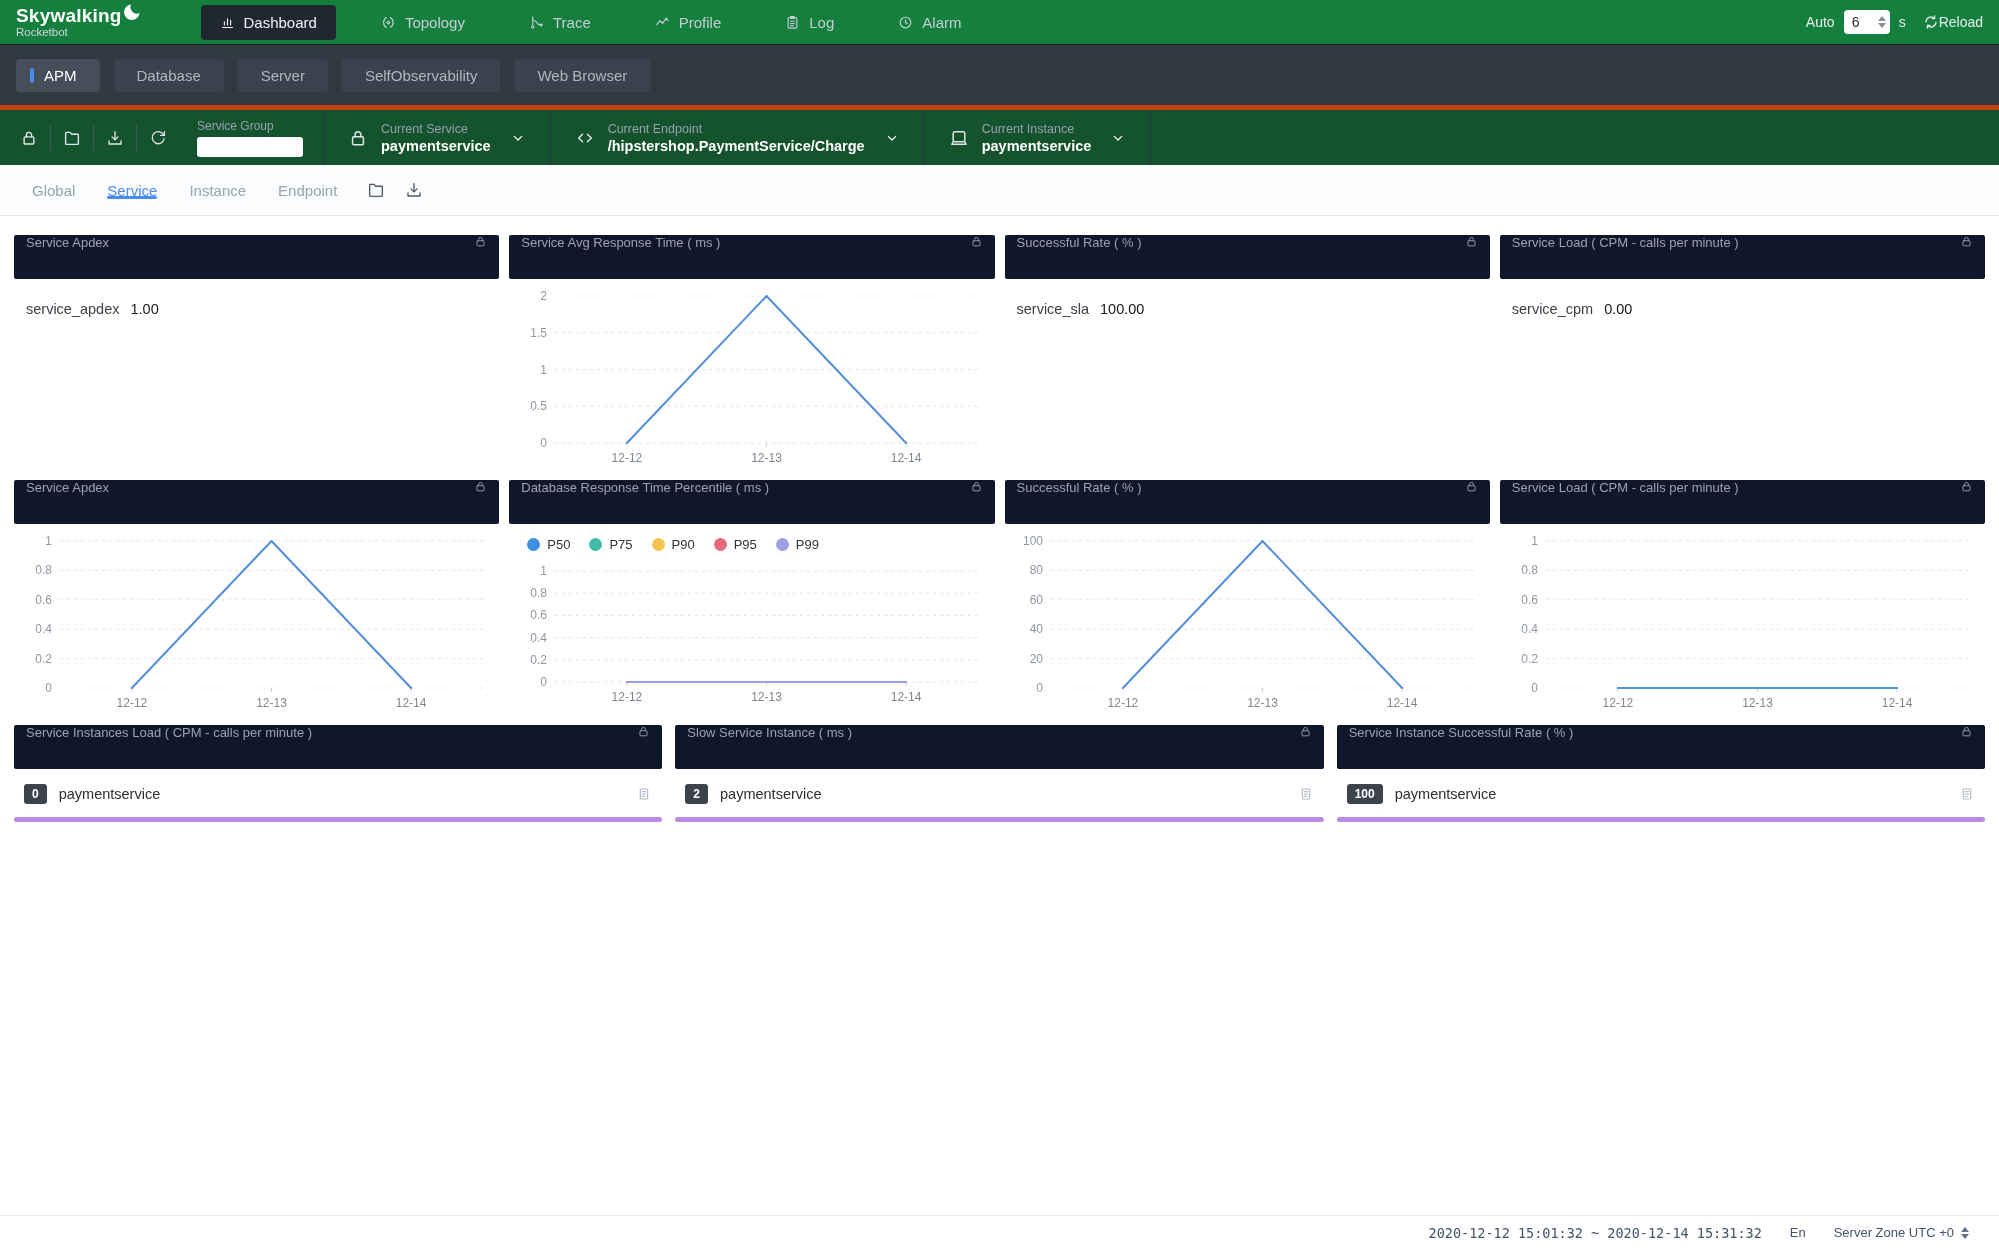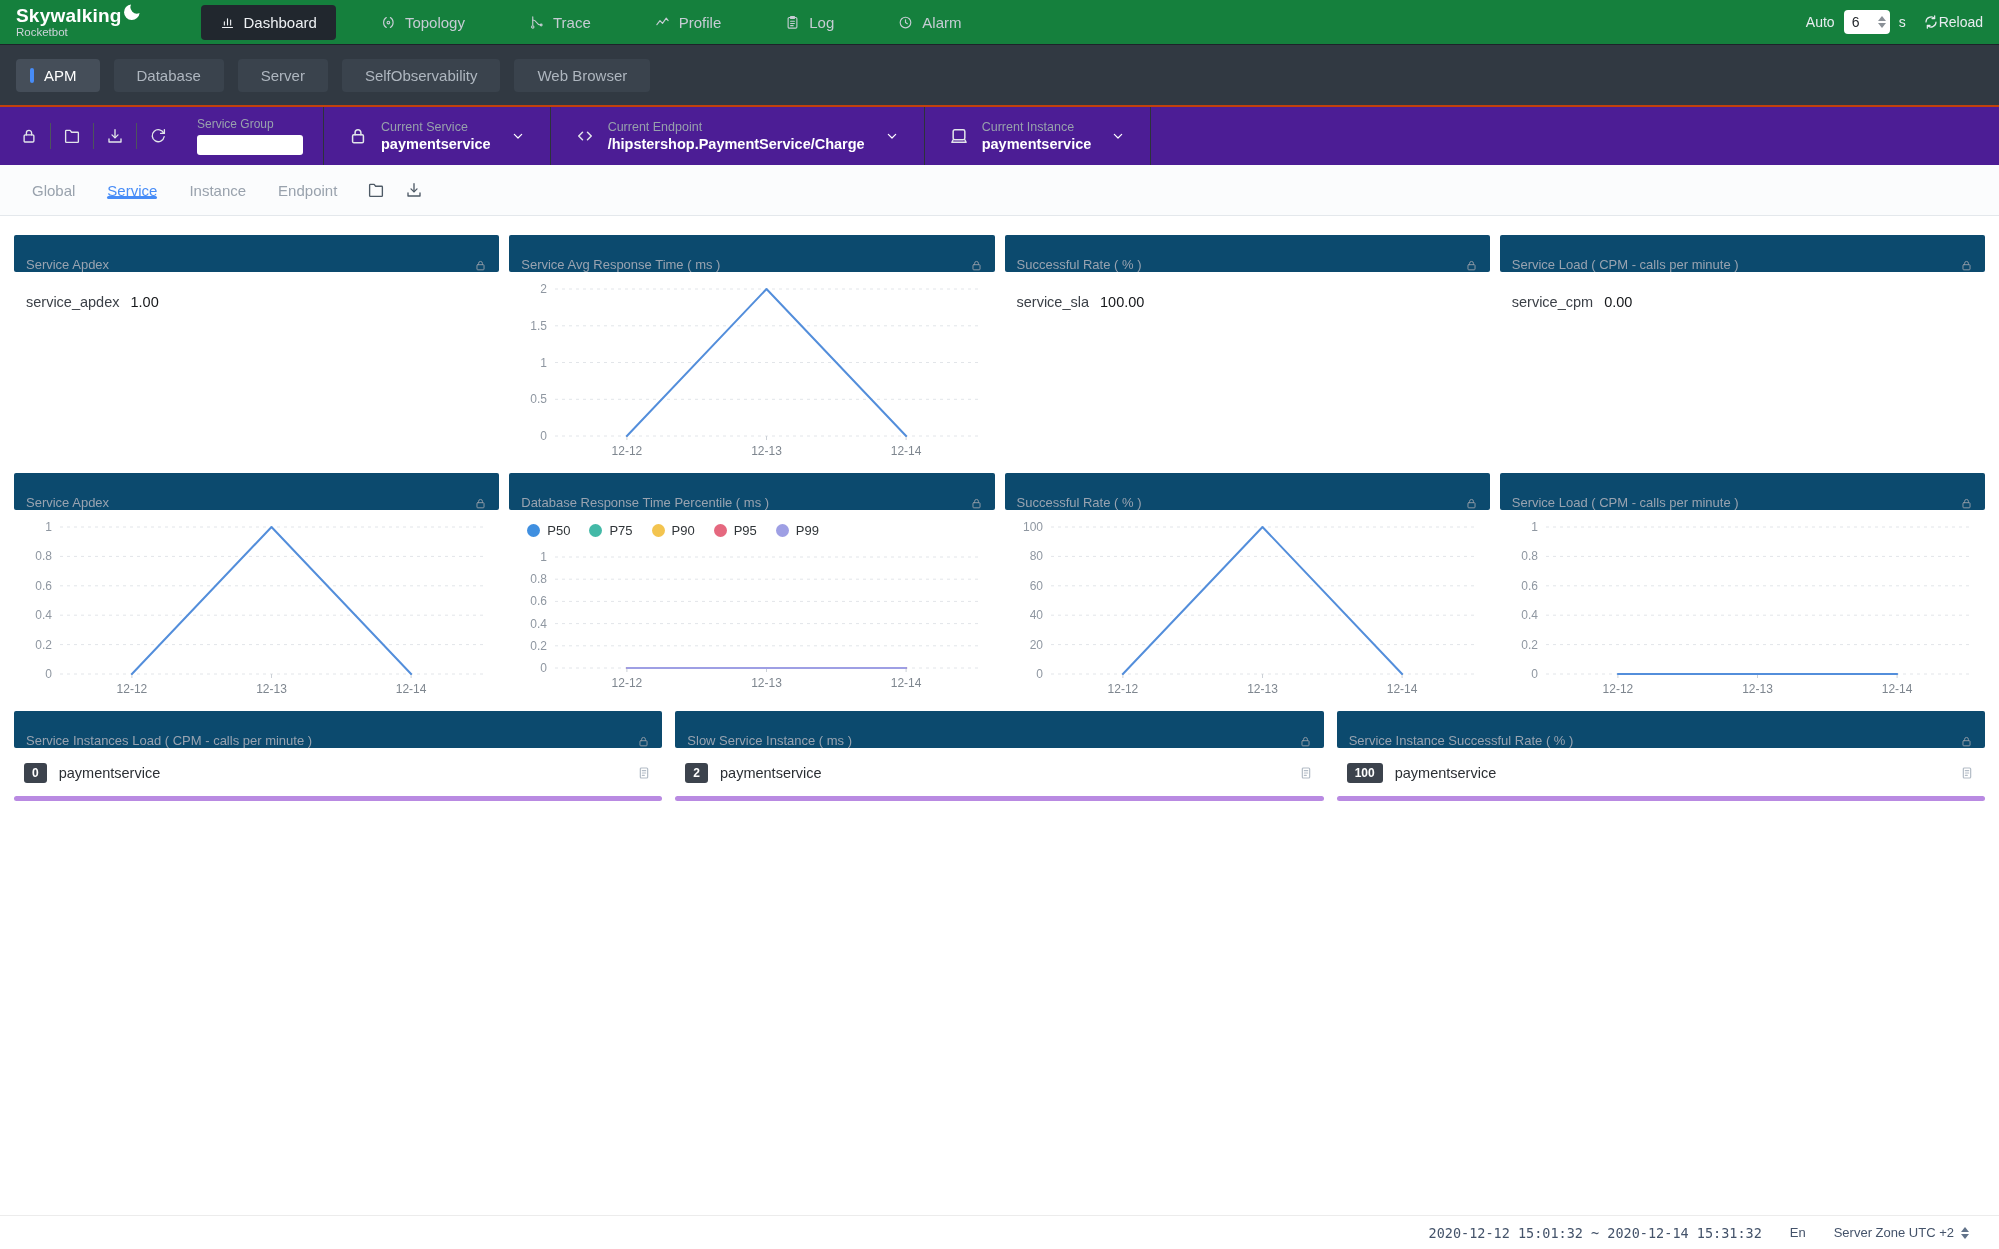--- a/index.html
+++ b/index.html
@@ -29,21 +29,21 @@
   .mini-spinner .dn{border-top:5px solid #8a9097}
   .reload-wrap{display:flex;align-items:center;cursor:pointer;margin-left:8px}
 
   
   .dash-tabs{height:61px;background:#313942;border-top:1px solid #1d232a;display:flex;align-items:center;gap:14px;padding:0 16px;flex:none}
   .dash-pill{display:flex;align-items:center;background:#3a434d;color:#aeb6bf;font-size:15px;padding:8px 23px;border-radius:4px;cursor:pointer;white-space:nowrap}
   .dash-pill.active{background:#454e59;color:#fff;padding-left:14px}
   .apm-bar{width:4px;height:15px;border-radius:2px;margin-right:10px}
 
   
-  .toolbar{height:60px;background:#4c1d95;border-top:2px solid #c2410c;display:flex;align-items:center;padding:0 8px;flex:none;color:#e2e6ea}
+  .toolbar{height:60px;background:#14532d;border-top:5px solid #c2410c;display:flex;align-items:center;padding:0 8px;flex:none;color:#e2e6ea}
   .tool-btn{width:42px;display:flex;justify-content:center;align-items:center;cursor:pointer;color:#e2e6ea}
   .vsep{width:1px;height:26px;background:#4d545d;flex:none}
   .vsep-tall{width:1px;align-self:stretch;background:#2c333b;flex:none;margin:0 4px}
   .sgroup{display:flex;flex-direction:column;justify-content:center;margin:0 16px 0 18px}
   .sgroup-label{font-size:12px;color:#98a2ad;margin-bottom:4px}
   .sgroup-input{width:106px;height:20px;border:none;border-radius:3px;background:#fff;padding:0 6px;font-size:12px;outline:none}
   .selector{display:flex;align-items:center;gap:13px;padding:0 20px;cursor:pointer}
   .selector .labels{display:flex;flex-direction:column;gap:2px}
   .sel-label{font-size:12.5px;color:#97a1ac}
   .sel-value{font-size:14.5px;font-weight:bold;color:#fff;white-space:nowrap}
@@ -56,21 +56,21 @@
   .scope-tab.active::after{content:"";position:absolute;left:0;right:0;bottom:0;height:3px;background:#478cf7;border-radius:2px}
   .scope-icons{display:flex;align-items:center;gap:20px;margin-left:14px;color:#4e5a66}
   .scope-icons .icon{cursor:pointer}
 
   
   .content{flex:1;padding:19px 14px 0;background:#fff;overflow:hidden}
   .grid{display:grid;gap:10px;margin-bottom:7px}
   .g4{grid-template-columns:repeat(4,1fr)}
   .g3{grid-template-columns:repeat(3,1fr);gap:13px}
   .panel{background:#fff;min-width:0}
-  .panel-header{height:37px;background:#0c4a6e;border-radius:2px;display:flex;align-items:flex-end;padding:0 12px}
+  .panel-header{height:44px;background:#0f172a;border-radius:2px;display:flex;align-items:flex-start;padding:0 12px}
   .panel-title{font-size:13px;color:#99a3b0;white-space:nowrap;overflow:hidden}
   .panel-header .lock{margin-left:auto;color:#8e99a6;cursor:pointer}
   .metric-line{padding:22px 12px;font-size:14.5px;display:flex;gap:11px;align-items:baseline}
   .metric-label{color:#3c4148}
   .metric-value{color:#16181b;font-weight:normal}
   .chart-box{margin-top:4px}
   .legend{display:flex;align-items:center;gap:19px;padding:10px 0 0 18px;font-size:13px;color:#303539;height:30px}
   .legend-item{display:flex;align-items:center;gap:7px;cursor:pointer}
   .legend-item .dot{width:13px;height:13px;border-radius:50%;display:inline-block}
   .instance-row{display:flex;align-items:center;gap:12px;padding:15px 10px 0;cursor:pointer}
@@ -629,19 +629,19 @@
         </div>
         <div class="instance-bar" style="background: rgb(185, 138, 226);"></div>
       </section>
     </div>
 </main>
 
 <footer class="footer">
   <span class="time">2020-12-12 15:01:32 ~ 2020-12-14 15:31:32</span>
   <span class="lang">En</span>
   <span class="zone-wrap">
-    <span>Server Zone UTC +2</span>
+    <span>Server Zone UTC +0</span>
     <span class="mini-spinner2">
         <i class="up"></i>
         <i class="dn"></i>
       </span>
   </span>
 </footer>
 
 </body></html>

